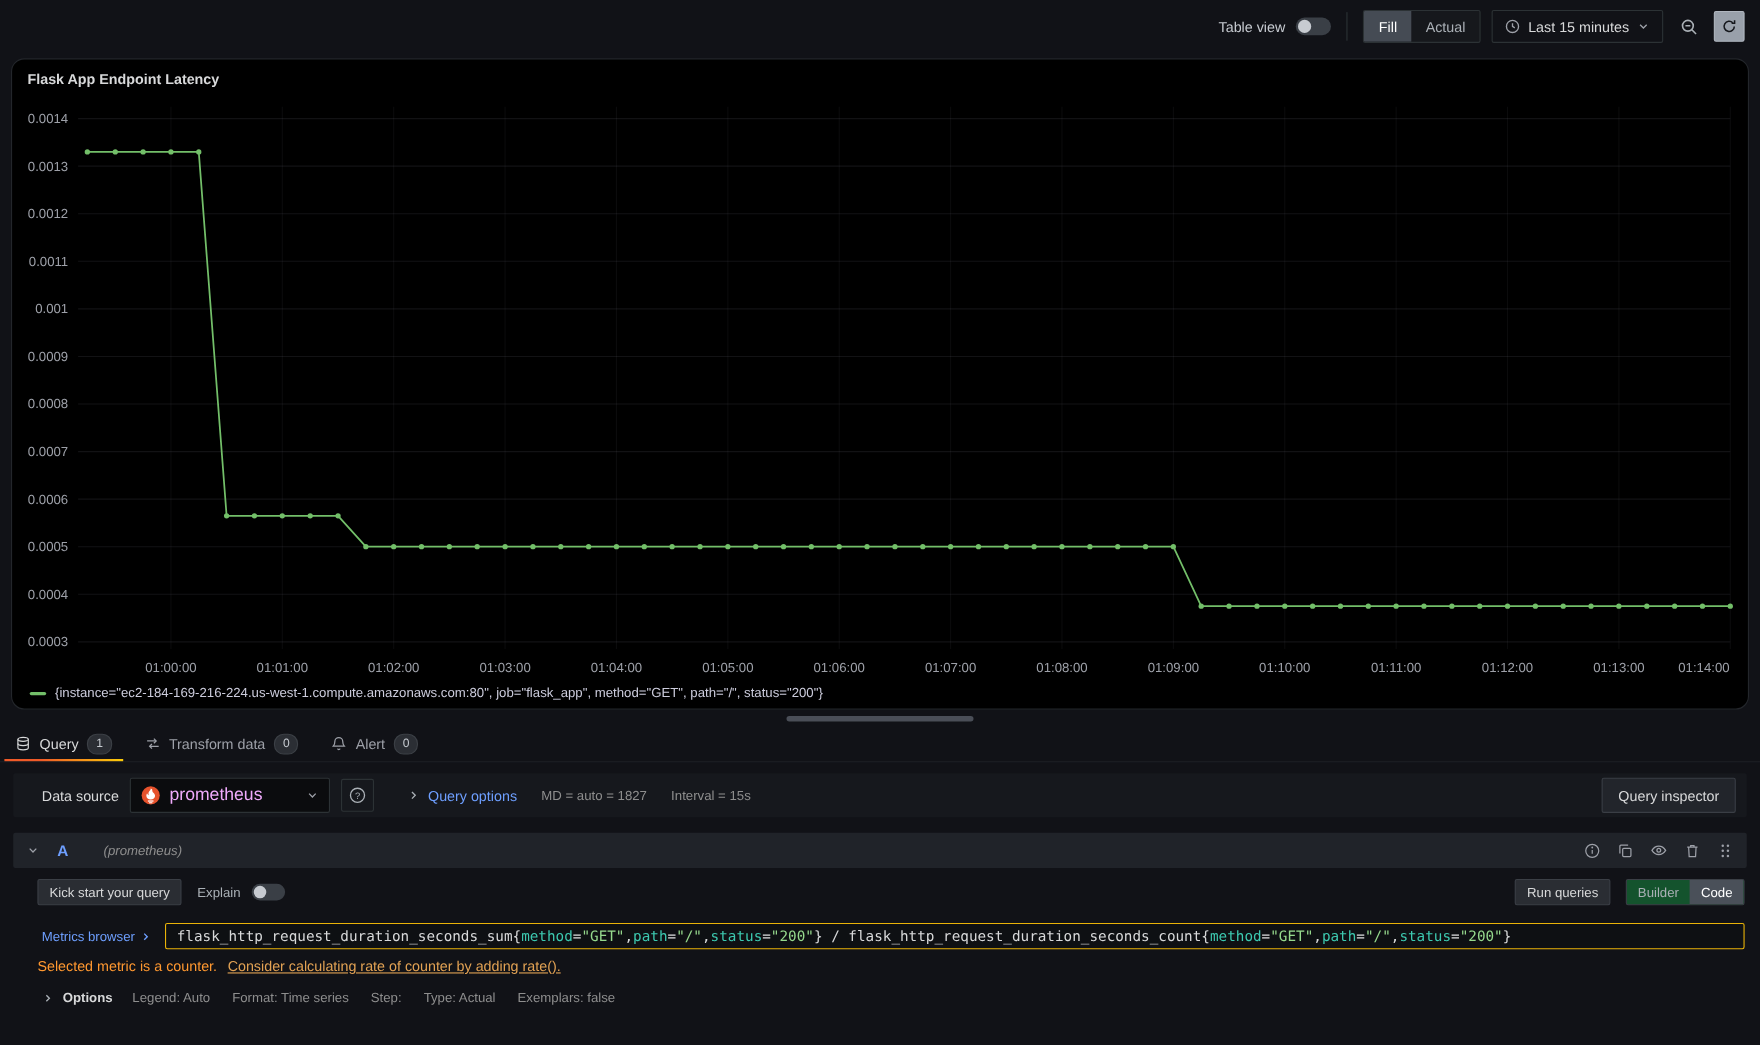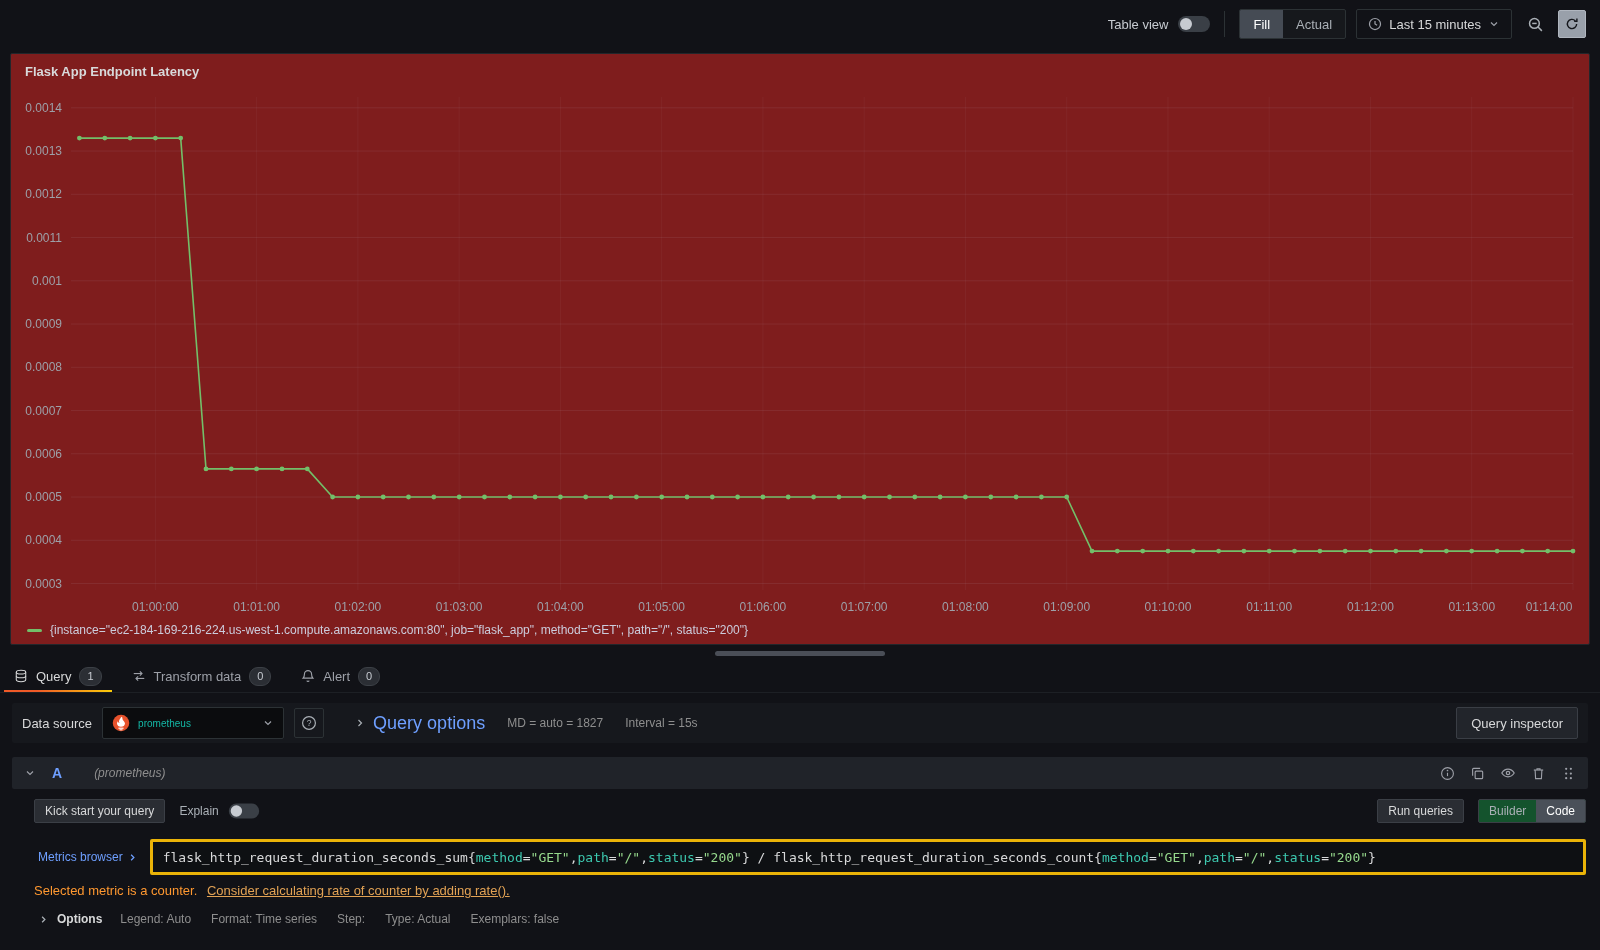--- a/index.html
+++ b/index.html
@@ -18,44 +18,44 @@
   .vsep{width:1px;height:26px;background:#2c3235;margin:0 4px}
   .radio-group{display:flex;align-items:stretch;border:1px solid #2c3235;border-radius:2px;overflow:hidden;height:30px;background:#16181c}
   .radio-btn{border:none;background:transparent;color:#aab0b6;font-size:13px;padding:0 13px}
   .radio-btn.selected{background:#454b54;color:#ffffff}
   .time-picker{height:30px;display:flex;align-items:center;gap:7px;padding:0 11px;background:transparent;border:1px solid #2c3235;border-radius:2px;color:#d8d9da;font-size:13px;font-weight:400}
   .time-picker .dim{color:#9da0a8}
   .icon-btn{width:26px;height:26px;border:none;background:transparent;color:#aab0b6;display:flex;align-items:center;justify-content:center}
   .refresh-btn{width:28px;height:28px;border-radius:2px;border:1px solid #b0b6bf;background:#99a0aa;color:#15171c;display:flex;align-items:center;justify-content:center}
 
   
-  .panel{margin:5px 10px 0;height:592px;background:#7f1d1d;border:1px solid #23262b;border-radius:2px;padding:8px 8px 2px}
+  .panel{margin:5px 10px 0;height:592px;background:#000000;border:1px solid #23262b;border-radius:12px;padding:8px 8px 2px}
   .panel-title{font-size:13px;font-weight:700;color:#d8d9da;padding:2px 6px 6px}
   .chart{display:block;overflow:hidden}
   .legend{display:flex;align-items:center;gap:8px;padding:3px 8px 0}
   .legend-swatch{width:15px;height:3px;border-radius:2px;background:#73bf69;flex:0 0 auto}
   .legend-label{font-size:12px;color:#ccccdc;cursor:pointer;white-space:nowrap}
   .resize-row{display:flex;justify-content:center;padding:6px 0 4px}
   .resize-handle{width:170px;height:5px;border-radius:3px;background:#4a4e57;cursor:row-resize}
 
   
   .tabs{display:flex;align-items:stretch;gap:6px;height:33px;padding:0 2px;border-bottom:1px solid #1d2025}
   .tab{display:flex;align-items:center;gap:8px;padding:0 12px;font-size:13px;color:#9da0a8;position:relative;cursor:pointer}
   .tab.active{color:#d8d9da}
   .tab.active::after{content:"";position:absolute;left:2px;right:2px;bottom:0;height:2px;background-image:linear-gradient(90deg,#f05a28 30%,#fbca0a 99%)}
   .badge{font-size:11px;line-height:1;padding:3px 7px;border-radius:9px;background:#2b2e34;border:1px solid #3c4046;color:#c7cbd1}
 
   
   .ds-row{display:flex;align-items:center;gap:10px;margin:10px 12px 0;height:40px;padding:0 6px;background:#16181d;border-radius:2px}
-  .ds-label{font-size:13px;color:#d8d9da;margin-left:4px}
+  .ds-label{font-size:13px;color:#d8d9da;margin-left:20px}
   .ds-picker{display:flex;align-items:center;gap:8px;height:32px;width:182px;background:#0b0c0e;border:1px solid #2c3235;border-radius:2px;padding:0 9px;cursor:pointer}
-  .ds-picker .name{flex:1;font-size:10px;color:#14b8a6}
+  .ds-picker .name{flex:1;font-size:16px;color:#f0abfc}
   .help-btn{width:30px;height:30px;border:1px solid #2c3235;border-radius:2px;background:transparent;color:#aab0b6;display:flex;align-items:center;justify-content:center}
   .q-options{display:flex;align-items:center;gap:7px;margin-left:20px;cursor:pointer;color:#aab0b6}
-  .q-options .lbl{font-size:18px;color:#6e9fff}
+  .q-options .lbl{font-size:13px;color:#6e9fff}
   .q-meta{font-size:12px;color:#8e8e8e;margin-left:12px;white-space:nowrap}
   .qi-btn{margin-left:auto;margin-right:4px;height:32px;padding:0 14px;background:#22252b;border:1px solid #3a3e45;border-radius:2px;color:#d8d9da;font-size:13px;font-weight:500}
 
   
   .query-card-header{margin:14px 12px 0;height:32px;background:#202329;border-radius:2px;display:flex;align-items:center;gap:10px;padding:0 12px}
   .ref-id{color:#6e9fff;font-size:14px;font-weight:700;margin-left:6px}
   .ds-hint{color:#8e8e8e;font-size:12px;font-style:italic;margin-left:22px}
   .q-actions{margin-left:auto;display:flex;align-items:center;gap:15px;color:#9da0a8}
   .q-actions .ic{cursor:pointer}
 
@@ -64,21 +64,21 @@
   .btn-sm{height:24px;padding:0 10px;font-size:12px;background:#2a2d33;border:1px solid #3b3f46;border-radius:2px;color:#d8d9da}
   .explain{display:flex;align-items:center;gap:9px;font-size:12px;color:#aab0b6}
   .explain .toggle{transform:scale(.95)}
   .spacer{flex:1}
   .mode-group{display:flex;align-items:stretch;border:1px solid #3b3f46;border-radius:2px;overflow:hidden;height:24px;background:#14532d}
   .mode-btn{border:none;background:transparent;color:#aab0b6;font-size:12px;padding:0 10px}
   .mode-btn.selected{background:#4a5059;color:#ffffff}
 
   .query-field-row{display:flex;align-items:center;margin:10px 14px 0 38px}
   .metrics-browser{display:flex;align-items:center;gap:4px;font-size:12px;color:#6e9fff;white-space:nowrap;margin-right:12px;cursor:pointer}
-  .code-input{flex:1;min-width:0;height:36px;background:#0e1013;border:3px solid #eab308;border-radius:2px;display:flex;align-items:center;padding:0 10px;font-family:"DejaVu Sans Mono","Liberation Mono",monospace;font-size:13px;white-space:nowrap;overflow:hidden;cursor:text;color:#d8d9da}
+  .code-input{flex:1;min-width:0;height:24px;background:#0e1013;border:1px solid #eab308;border-radius:2px;display:flex;align-items:center;padding:0 10px;font-family:"DejaVu Sans Mono","Liberation Mono",monospace;font-size:13px;white-space:nowrap;overflow:hidden;cursor:text;color:#d8d9da}
   .tok-lbl{color:#3dc9b0}
   .tok-str{color:#96d98d}
 
   .warning-row{margin:8px 14px 0 34px;font-size:13px}
   .warning-text{color:#ff9830}
   .warning-link{color:#e2a254;text-decoration:underline;margin-left:6px;cursor:pointer}
 
   .options-row{display:flex;align-items:center;gap:8px;margin:14px 14px 0 38px;font-size:12px;color:#8e8e8e}
   .options-row .chev{color:#aab0b6}
   .options-label{color:#d8d9da;font-weight:600;margin-right:10px;cursor:pointer}

